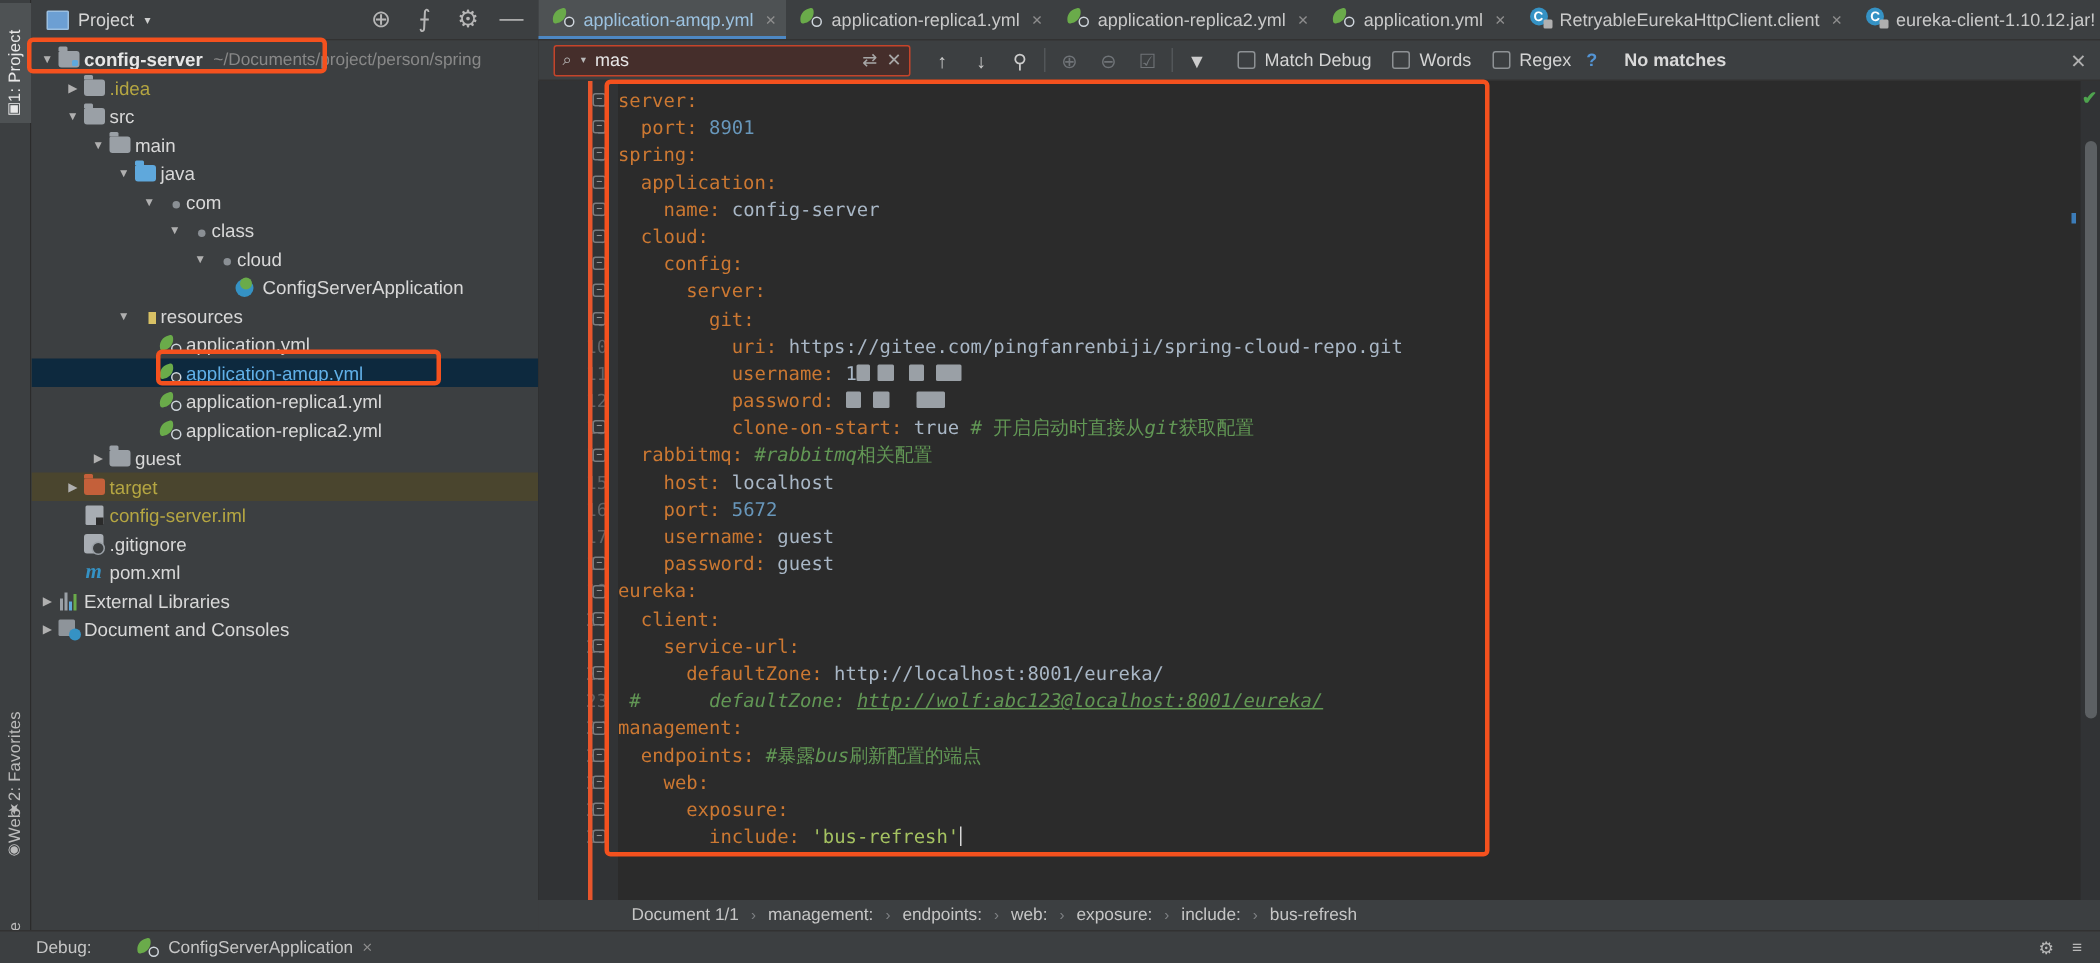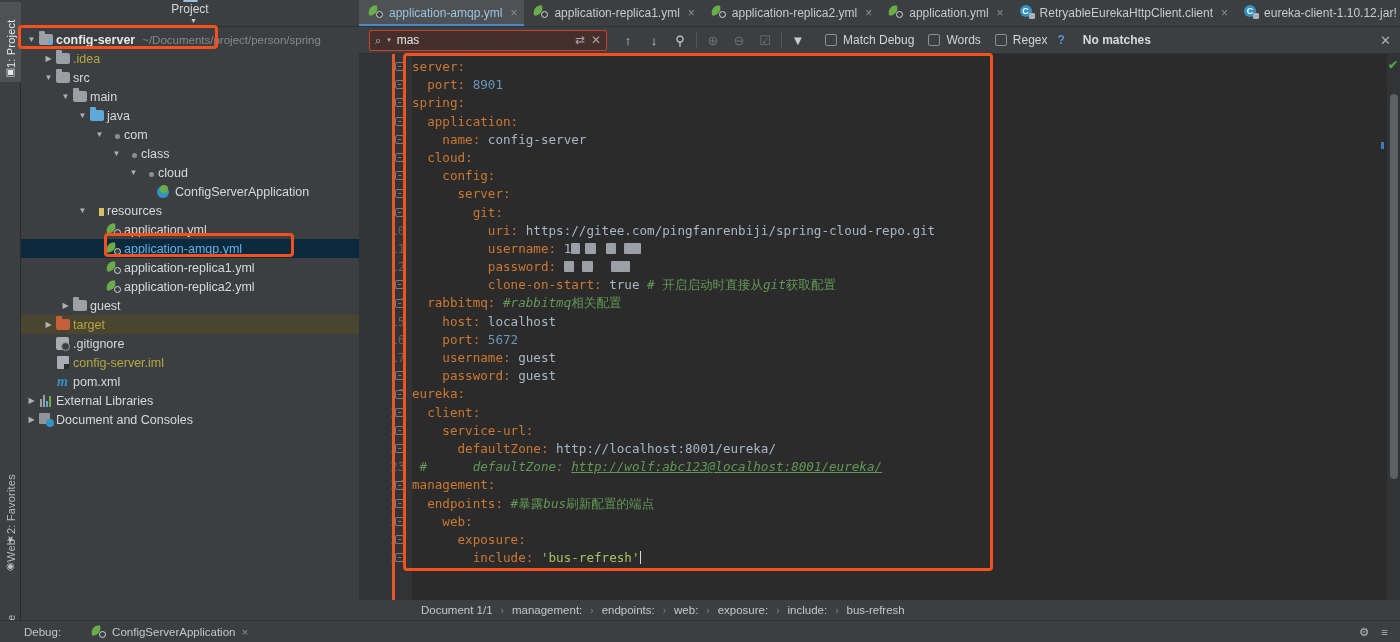--- a/index.html
+++ b/index.html
@@ -28,21 +28,20 @@
 
   
   .proj-panel {
     position: absolute; left: 21px; top: 0; width: 338px; height: 600px;
     background: #3c3f41;
   }
   .proj-header {
     position: relative; height: 27px; background: #3c3f41;
     display: flex; align-items: center; padding: 0 4px;
     border-bottom: 1px solid #323232;
-    flex-direction: column;
   }
   .proj-header .ph-icon {
     width: 15px; height: 13px; margin: 0 6px 0 6px;
     background: #6c9fd3; border: 1px solid #9bbfe0; border-radius: 1px;
     display: inline-block;
   }
   .proj-header .ph-title { font-size: 12px; color: #d6d6d6; }
   .proj-header .ph-caret { margin-left: 7px; font-size: 8px; color: #cfcfcf; }
   .ph-tools { margin-left: auto; display: flex; align-items: center; gap: 13px; padding-right: 6px; }
   .ph-tools .tb { width: 16px; height: 16px; display: flex; align-items: center; justify-content: center; color: #b6b6b6; }
@@ -394,31 +393,31 @@
           <span class="arrow">▶</span>
           <span class="ico">
             <span class="fld orange"></span>
           </span>
           <span class="lbl c-yellow">target</span>
         </div>
         <div class="row">
           <span style="width:22px;flex:0 0 22px"></span>
           <span class="arrow none">▶</span>
           <span class="ico">
+            <span class="iml"></span>
+          </span>
+          <span class="lbl c-yellow">config-server.iml</span>
+        </div>
+        <div class="row">
+          <span style="width:22px;flex:0 0 22px"></span>
+          <span class="arrow none">▶</span>
+          <span class="ico">
             <span class="gitign"></span>
           </span>
           <span class="lbl c-white">.gitignore</span>
-        </div>
-        <div class="row">
-          <span style="width:22px;flex:0 0 22px"></span>
-          <span class="arrow none">▶</span>
-          <span class="ico">
-            <span class="iml"></span>
-          </span>
-          <span class="lbl c-yellow">config-server.iml</span>
         </div>
         <div class="row">
           <span style="width:22px;flex:0 0 22px"></span>
           <span class="arrow none">▶</span>
           <span class="ico">
             <span class="mvn">m</span>
           </span>
           <span class="lbl c-white">pom.xml</span>
         </div>
         <div class="row">

